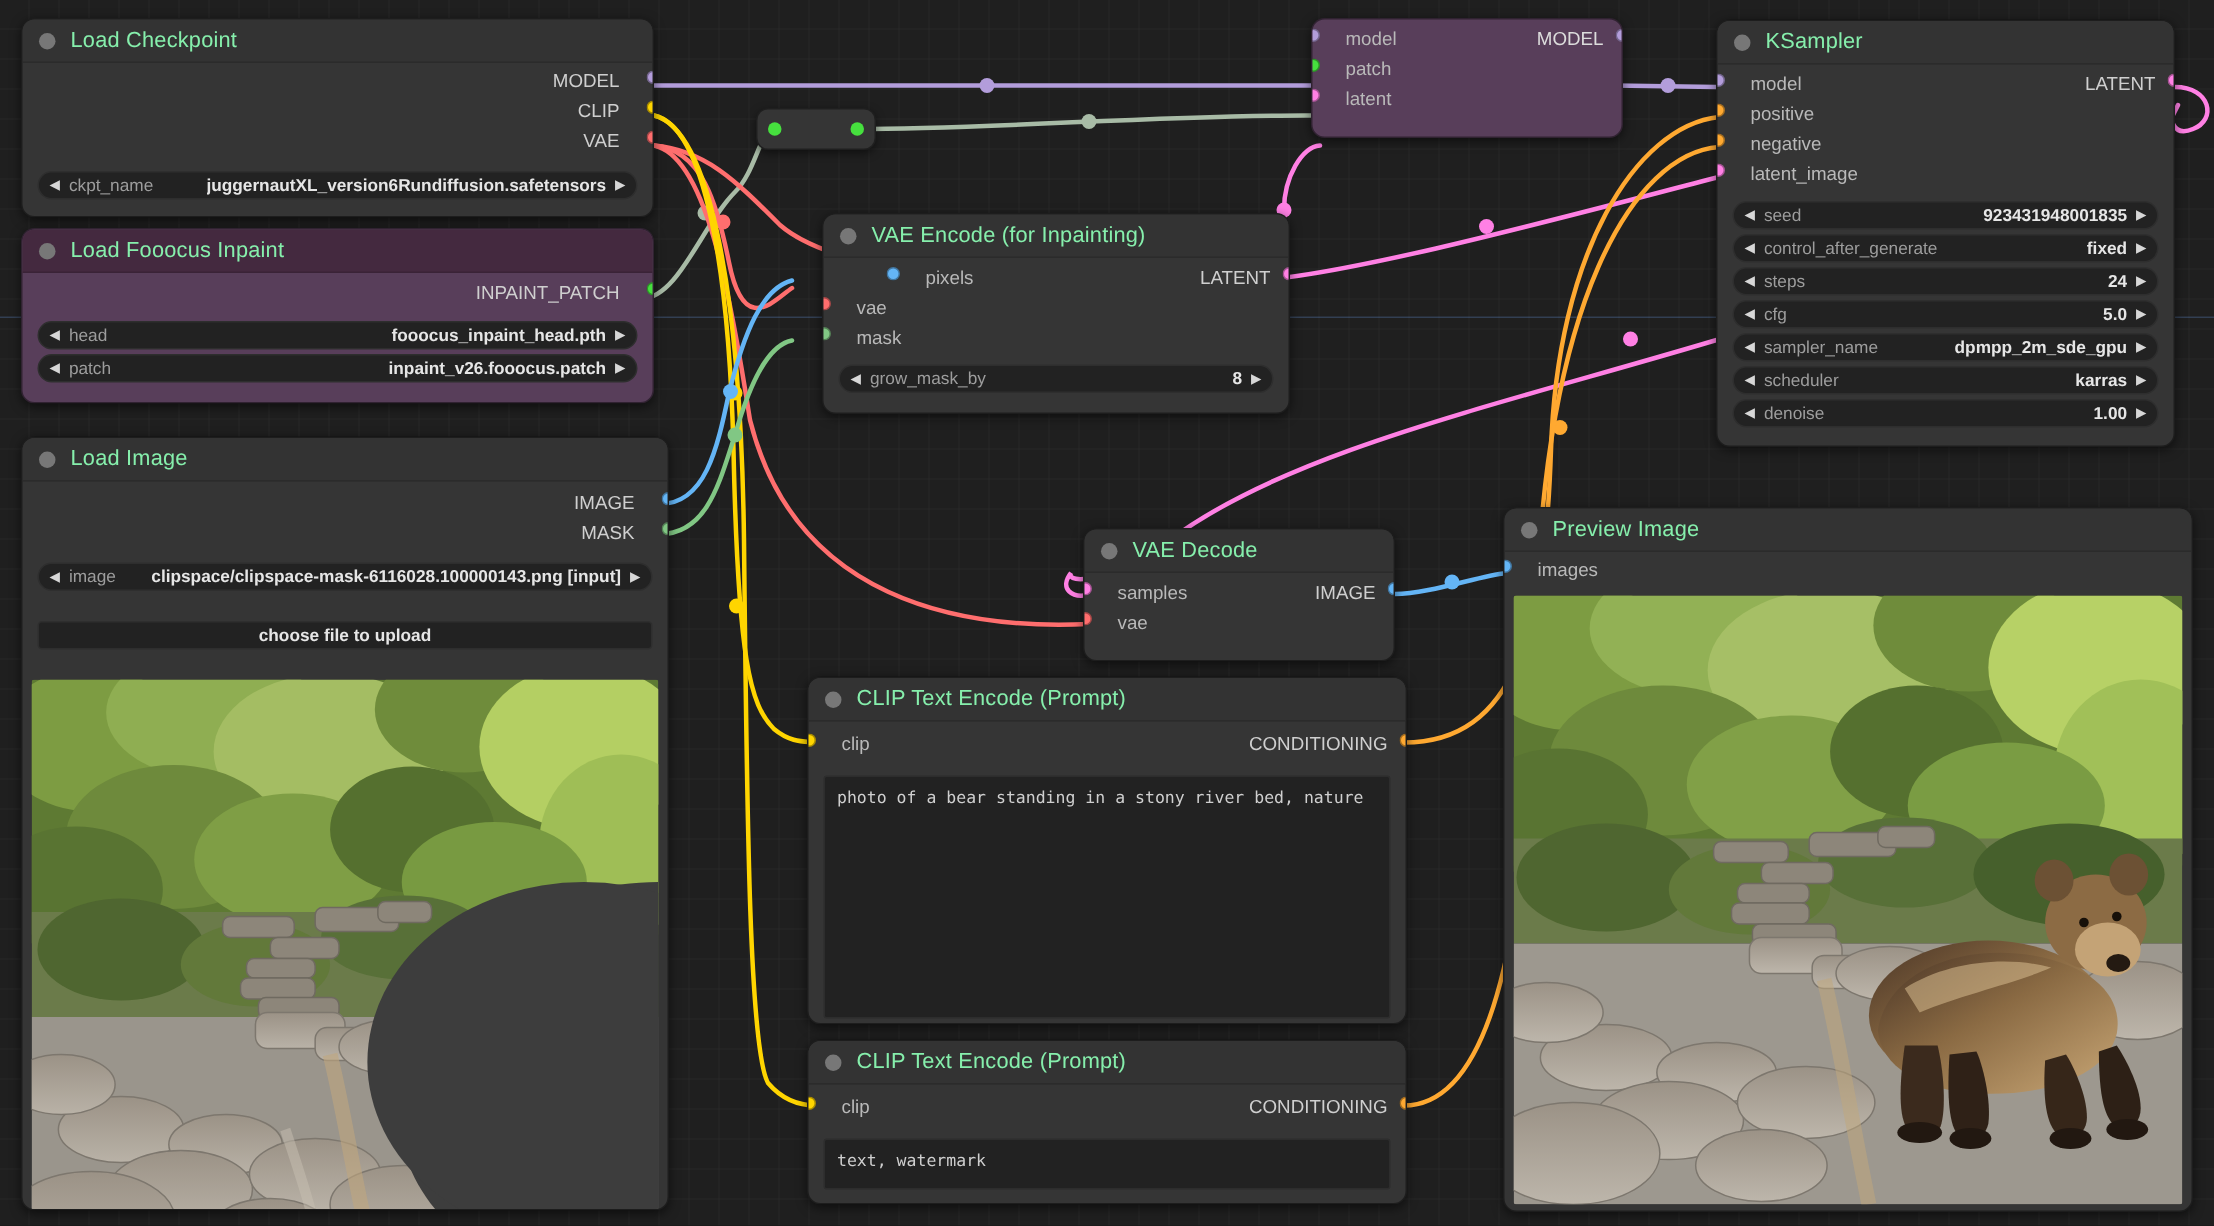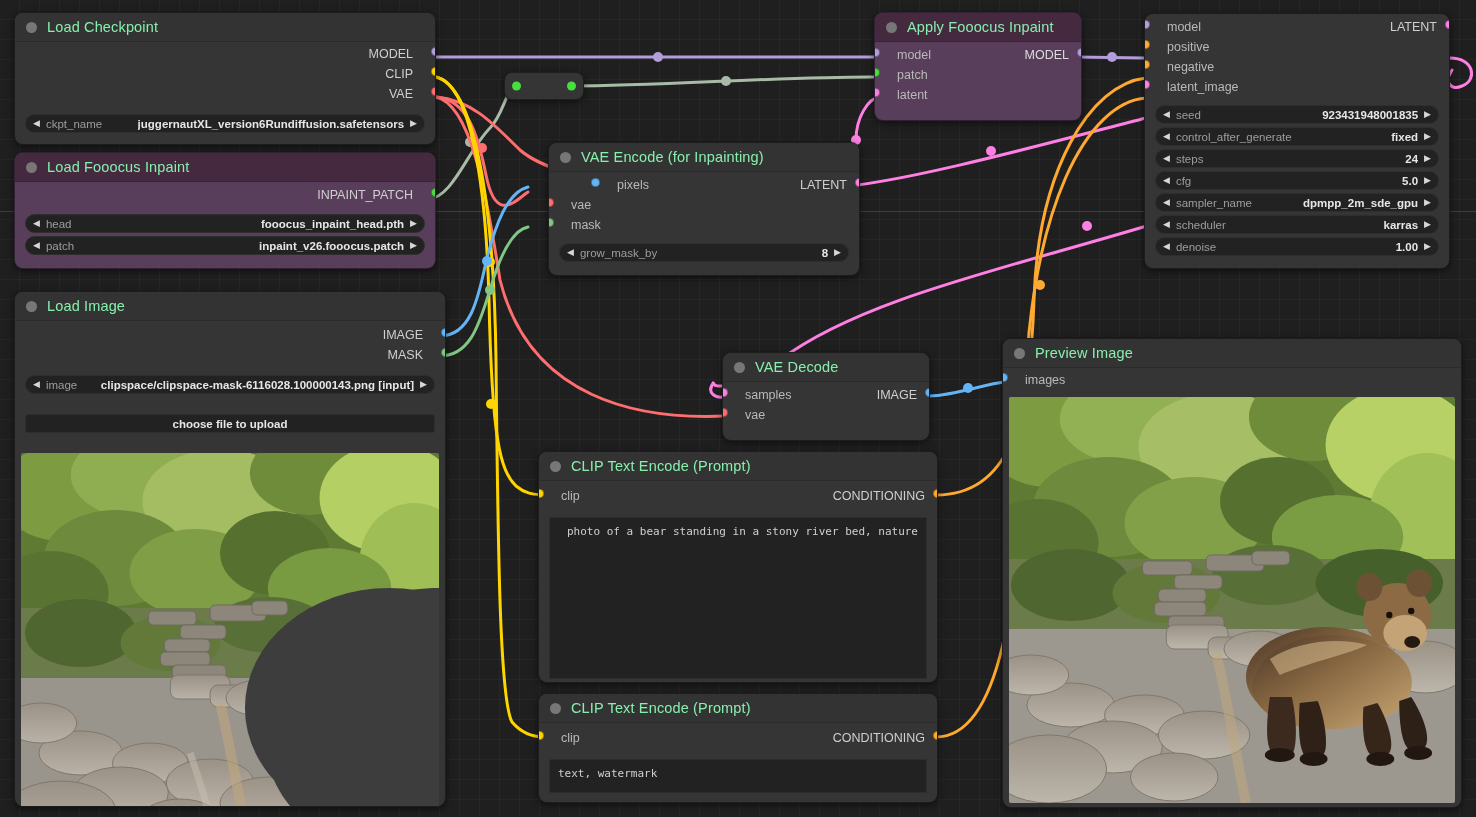--- a/index.html
+++ b/index.html
@@ -394,24 +394,20 @@
         <span class="wmid">
             <span class="wval">8</span>
           </span>
         <span class="arrow r">▶</span>
       </div>
       <div style="height:10px"></div>
     </div>
   </div>
 
   <div class="node purple" style="left:874px; top:12px; width:208px;">
-    <div class="hdr">
-      <span class="dot-title"></span>
-      <span class="title">Apply Fooocus Inpaint</span>
-    </div>
     <div class="body">
       <div style="height:6px"></div>
       <div class="slot in" style="position:relative;">
         <span class="slotdot c-MODEL"></span>
         <span class="lbl">model</span>
         <span style="position:absolute; right:12px; color:#dcdcdc; font-size:12.5px;">MODEL</span>
         <span class="slotdot c-MODEL" style="left:auto; right:-4.5px;"></span>
       </div>
       <div class="slot in">
         <span class="slotdot c-PATCH"></span>
@@ -419,20 +415,24 @@
       </div>
       <div class="slot in">
         <span class="slotdot c-LATENT"></span>
         <span class="lbl">latent</span>
       </div>
       <div style="height:12px"></div>
     </div>
   </div>
 
   <div class="node" style="left:1144px; top:13px; width:306px;">
+    <div class="hdr">
+      <span class="dot-title"></span>
+      <span class="title">KSampler</span>
+    </div>
     <div class="body">
       <div style="height:6px"></div>
       <div class="slot in" style="position:relative;">
         <span class="slotdot c-MODEL"></span>
         <span class="lbl">model</span>
         <span style="position:absolute; right:12px; color:#cfcfcf; font-size:12.5px;">LATENT</span>
         <span class="slotdot c-LATENT" style="left:auto; right:-4.5px;"></span>
       </div>
       <div class="slot in">
         <span class="slotdot c-COND"></span>
@@ -535,21 +535,21 @@
       <span class="title">CLIP Text Encode (Prompt)</span>
     </div>
     <div class="body">
       <div style="height:8px"></div>
       <div class="slot in" style="position:relative;">
         <span class="slotdot c-CLIP"></span>
         <span class="lbl">clip</span>
         <span style="position:absolute; right:12px; color:#cfcfcf; font-size:12.5px;">CONDITIONING</span>
         <span class="slotdot c-COND" style="left:auto; right:-4.5px;"></span>
       </div>
-      <div class="textarea" style="height:162px;text-align:right;">photo of a bear standing in a stony river bed, nature</div>
+      <div class="textarea" style="height:162px;">photo of a bear standing in a stony river bed, nature</div>
     </div>
   </div>
 
   <div class="node" style="left:538px; top:693px; width:400px; height:110px;">
     <div class="hdr">
       <span class="dot-title"></span>
       <span class="title">CLIP Text Encode (Prompt)</span>
     </div>
     <div class="body">
       <div style="height:8px"></div>

